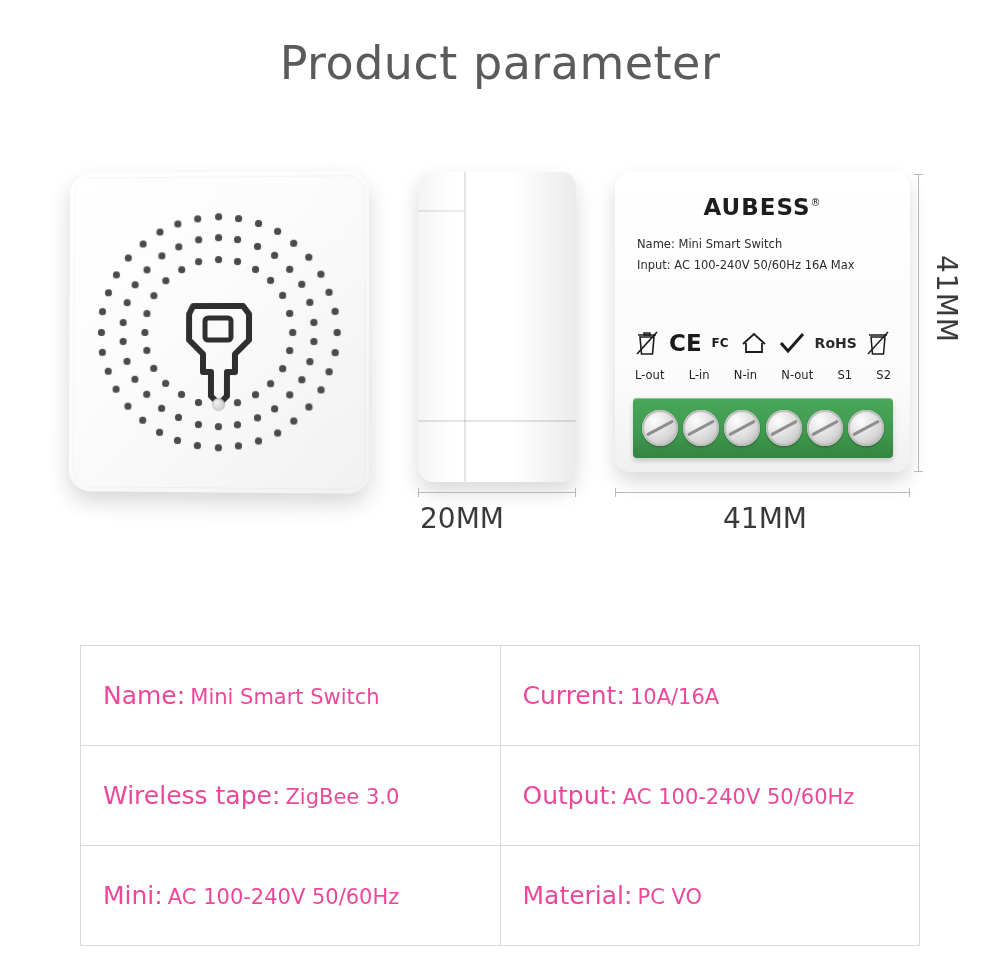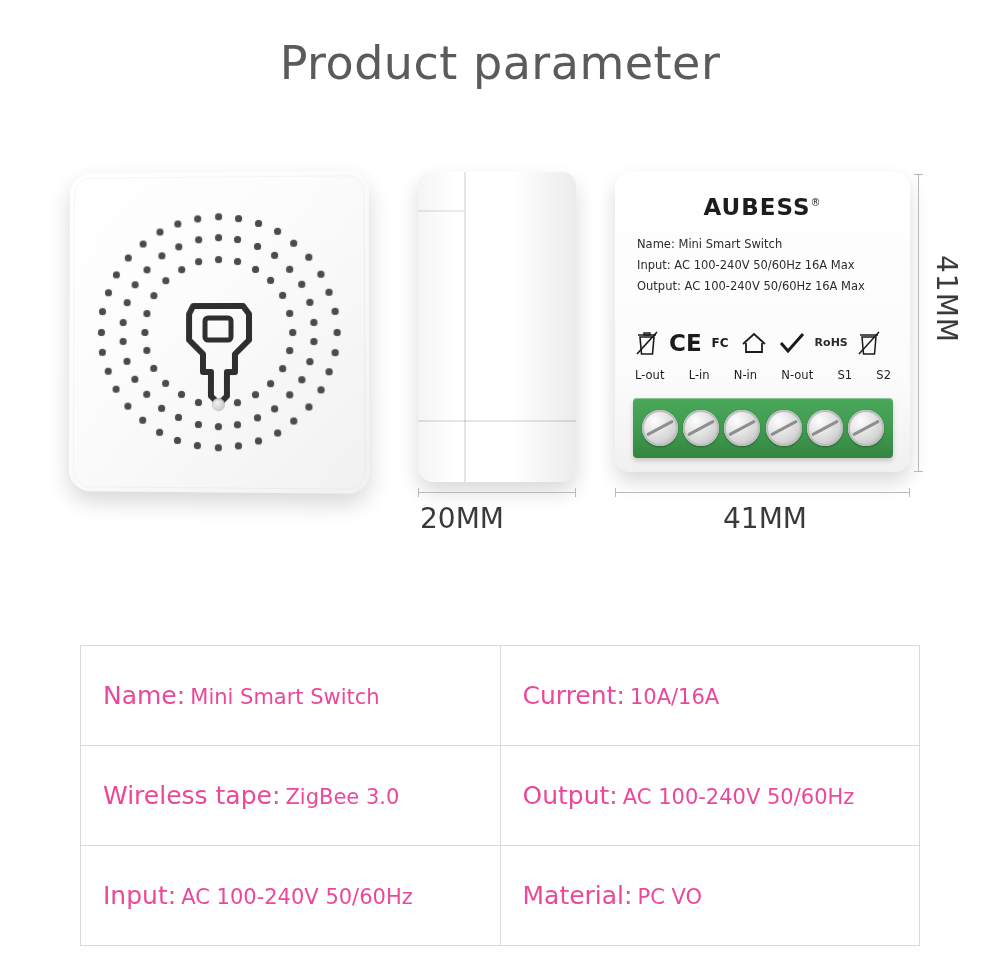--- a/index.html
+++ b/index.html
@@ -161,21 +161,21 @@
     gap: 10px;
   }
   .cert {
     font-size: 23px;
     font-weight: 700;
     color: #1b1b1b;
     line-height: 1;
   }
   .cert.small { font-size: 12px; }
   .rohs {
-    font-size: 11px;
+    font-size: 14px;
     font-weight: 700;
     text-align:center;
     line-height: 1.05;
   }
   .terminal-labels {
     position:absolute;
     top: 196px; left: 20px;
     width: 256px;
     display:flex;
     justify-content: space-between;
@@ -396,21 +396,20 @@
   </div>
 
   <div class="back-view">
     <div class="brand">
       <span>AUBESS</span><sup>®</sup>
     </div>
 
     <div class="spec-lines">
       <div>Name: Mini Smart Switch</div>
       <div>Input: AC 100-240V 50/60Hz 16A Max</div>
-      <div>Output: AC 100-240V 50/60Hz 16A Max</div>
     </div>
 
     <div class="cert-row">
       <svg width="24" height="26" viewBox="0 0 24 26">
         <path d="M5 7 h14 l-1.5 17 h-11 Z M3 5 h18" fill="none" stroke="#1b1b1b" stroke-width="1.6"></path>
         <path d="M9 3 h6 v2 h-6 Z" fill="none" stroke="#1b1b1b" stroke-width="1.4"></path>
         <path d="M2 24 L22 2" stroke="#1b1b1b" stroke-width="1.6"></path>
       </svg>
       <span class="cert">CE</span>
       <span class="cert small">FC</span>
@@ -473,21 +472,21 @@
       <span class="k">Wireless tape:</span>
       <span class="v">ZigBee 3.0</span>
     </td>
     <td>
       <span class="k">Output:</span>
       <span class="v">AC 100-240V 50/60Hz</span>
     </td>
   </tr>
   <tr>
     <td>
-      <span class="k">Input:</span>
+      <span class="k">Mini:</span>
       <span class="v">AC 100-240V 50/60Hz</span>
     </td>
     <td>
       <span class="k">Material:</span>
       <span class="v">PC VO</span>
     </td>
   </tr>
 </tbody>
   </table>
 

